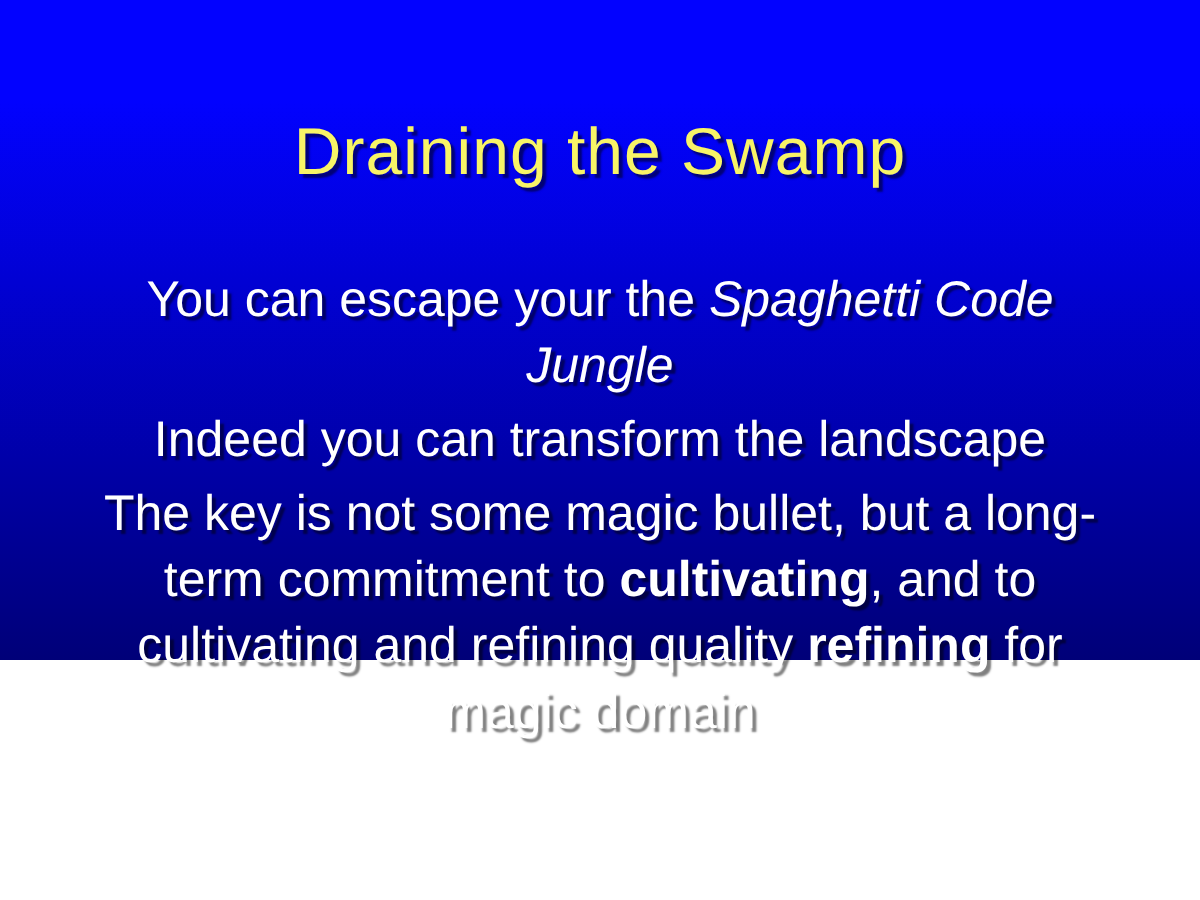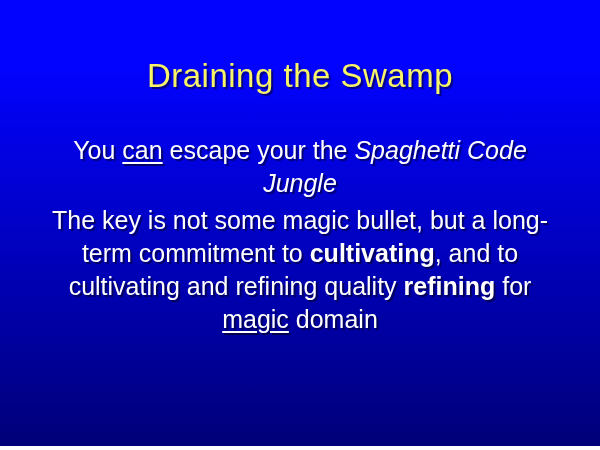--- a/index.html
+++ b/index.html
@@ -5,21 +5,21 @@
   :root {
     --bg-top: #0202ff;
     --bg-bottom: #000078;
     --title-color: #f8f467;
     --body-color: #ffffff;
   }
   * { margin: 0; padding: 0; box-sizing: border-box; }
   html, body { width: 600px; height: 450px; overflow: hidden; }
   .slide {
     width: 600px;
-    height: 446px;
+    height: 330px;
     background: linear-gradient(180deg,
       var(--bg-top) 0%,
       var(--bg-top) 15%,
       #0000a8 70%,
       var(--bg-bottom) 100%);
     font-family: "Liberation Sans", sans-serif;
   }
   .slide-title {
     padding-top: 56px;
     text-align: center;
@@ -35,29 +35,29 @@
     margin: 38px auto 0;
     text-align: center;
     font-size: 25px;
     line-height: 33px;
     color: var(--body-color);
     text-shadow: 2px 2px 1px rgba(0, 0, 0, 0.5);
   }
   .slide-body p { margin: 0; }
   .slide-body p + p { margin-top: 4px; }
   .seg-underline {
-    text-decoration: underline;
     text-decoration-thickness: 2px;
     text-underline-offset: 3px;
   }
   .seg-italic { font-style: italic; }
   .seg-bold { font-weight: bold; }
 </style>
 </head>
 <body>
 
 <div class="slide">
   <h1 class="slide-title">Draining the Swamp</h1>
   <div class="slide-body">
       <p><span class="seg-plain">You </span><span class="seg-underline">can</span><span class="seg-plain"> escape your the </span><span class="seg-italic">Spaghetti Code Jungle</span></p>
+      <p><span class="seg-plain">Indeed you can </span><span class="seg-underline">transform</span><span class="seg-plain"> the landscape</span></p>
       <p><span class="seg-plain">The key is not some magic bullet, but a long-term commitment to </span><span class="seg-bold">cultivating</span><span class="seg-plain">, and to cultivating and refining quality </span><span class="seg-bold">refining</span><span class="seg-plain"> for </span><span class="seg-underline">magic</span><span class="seg-plain"> domain</span></p>
     </div>
 </div>
 
 </body></html>

